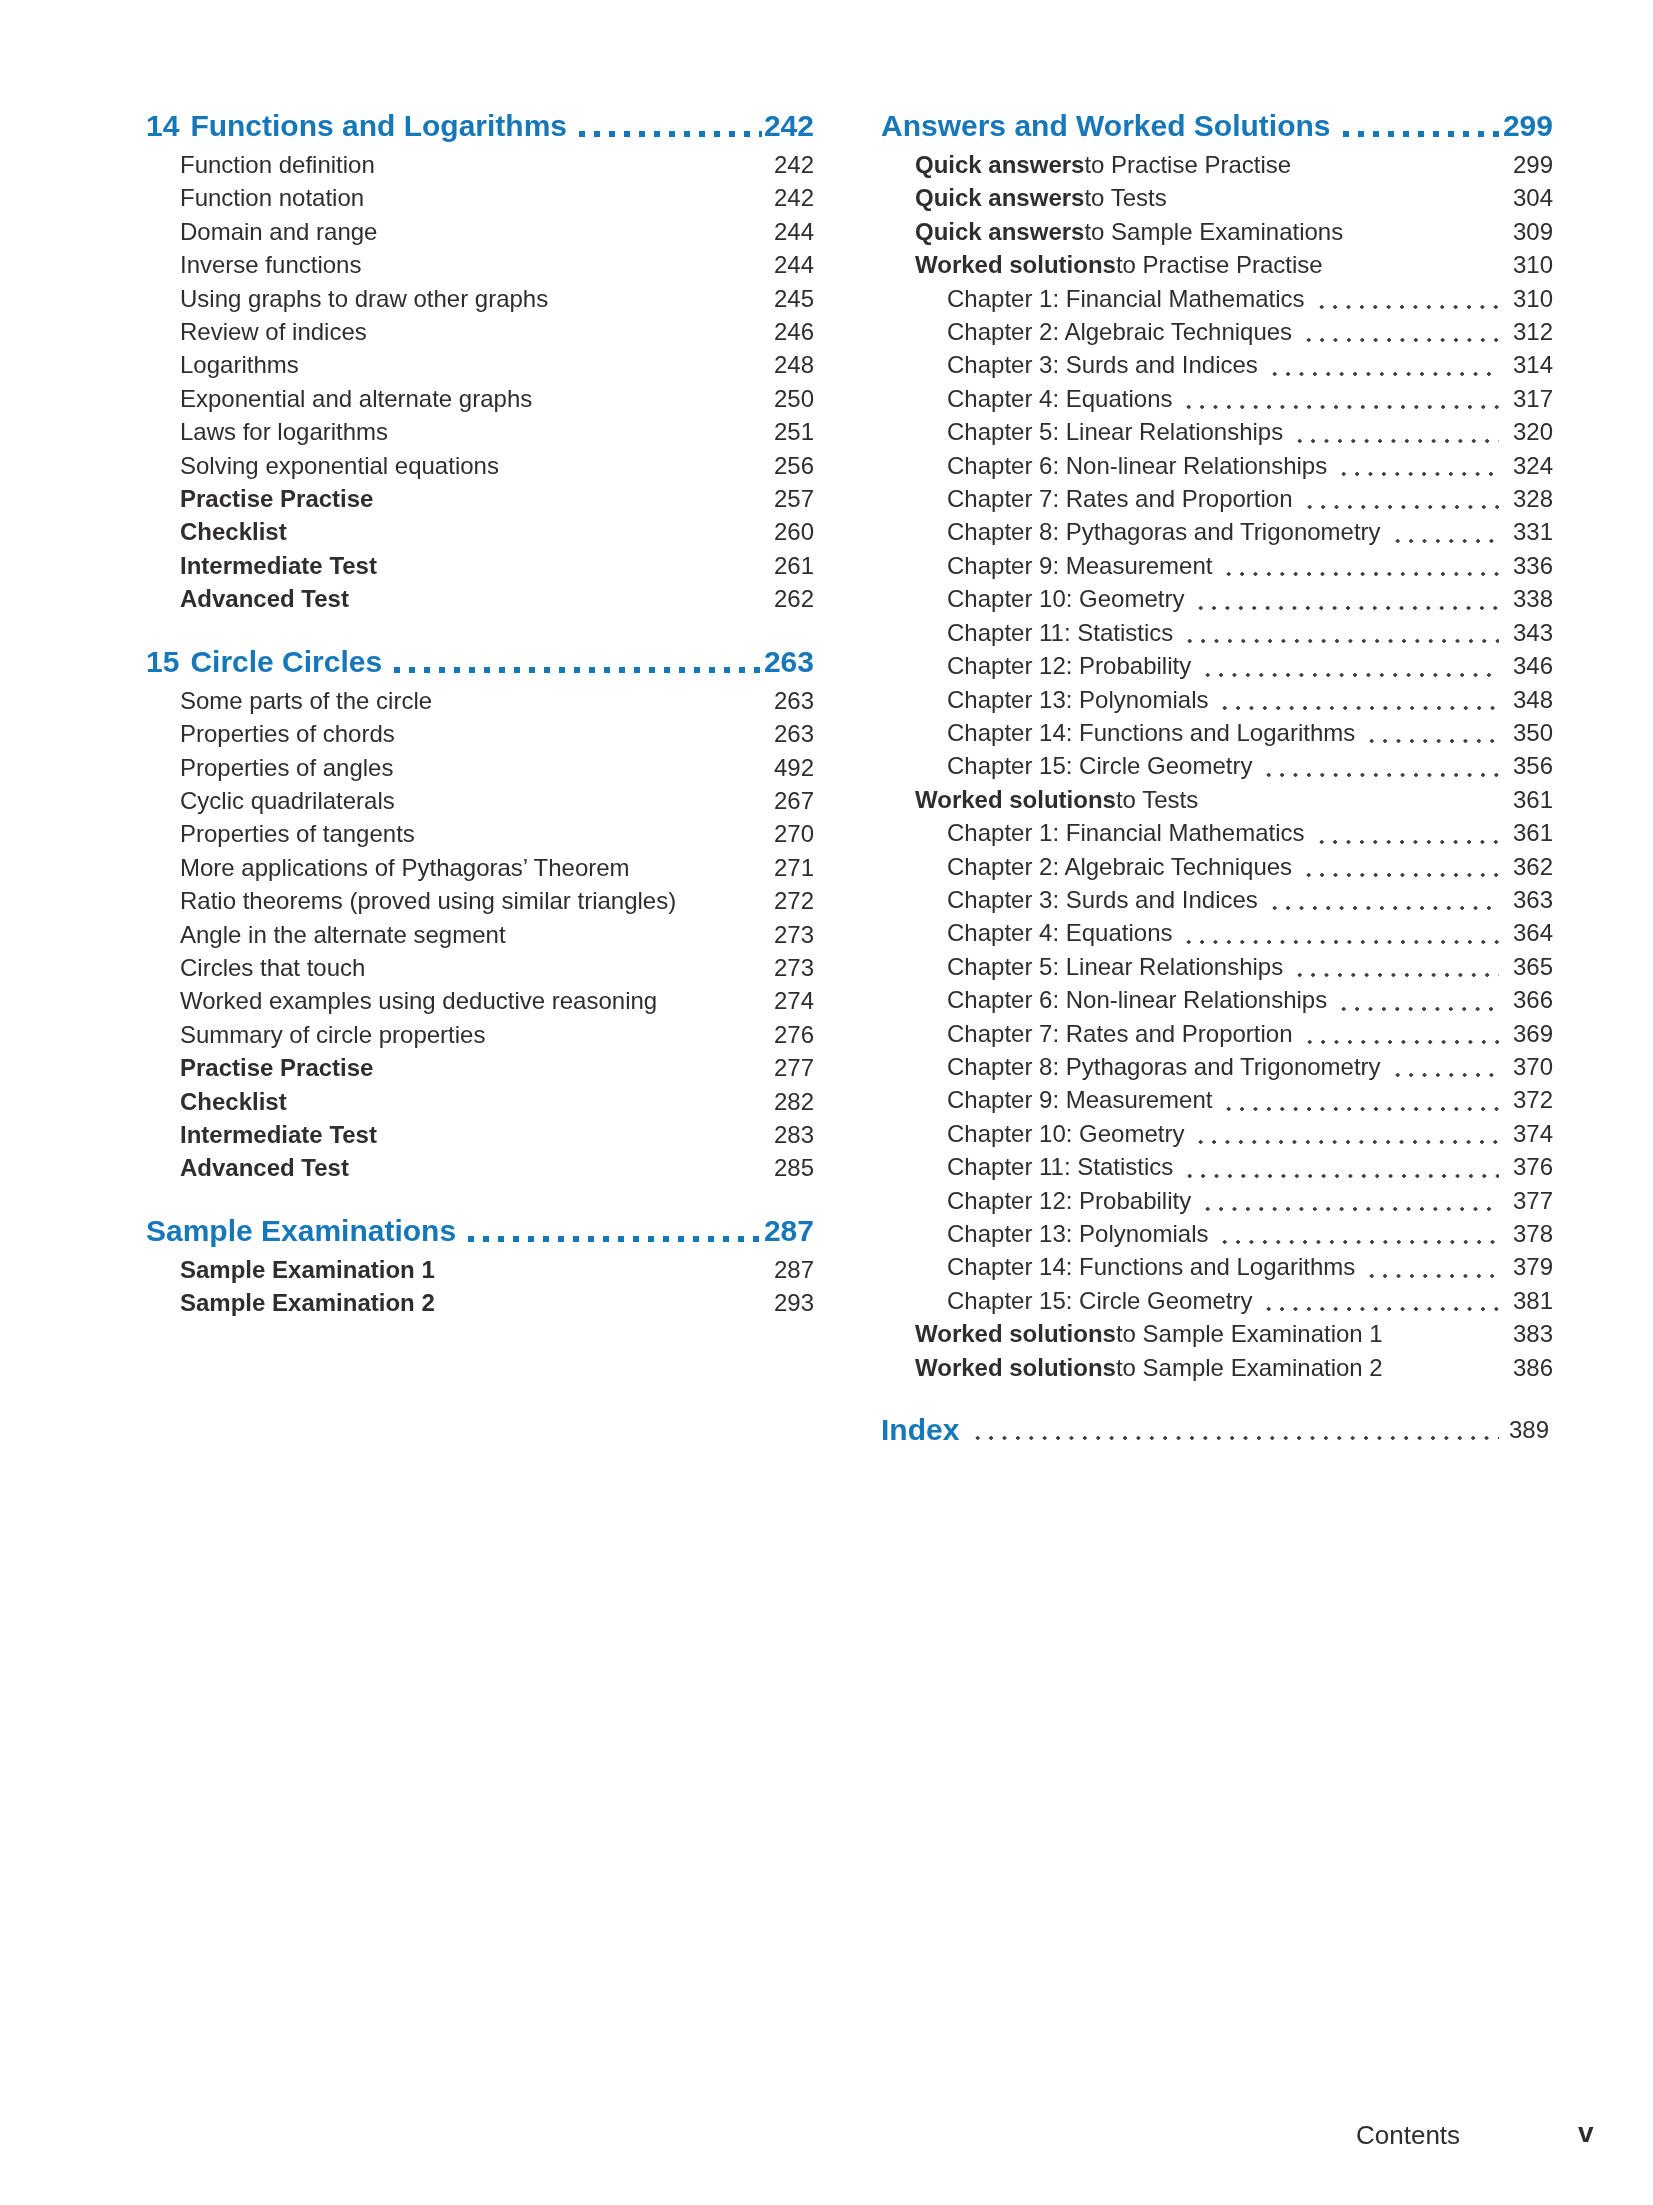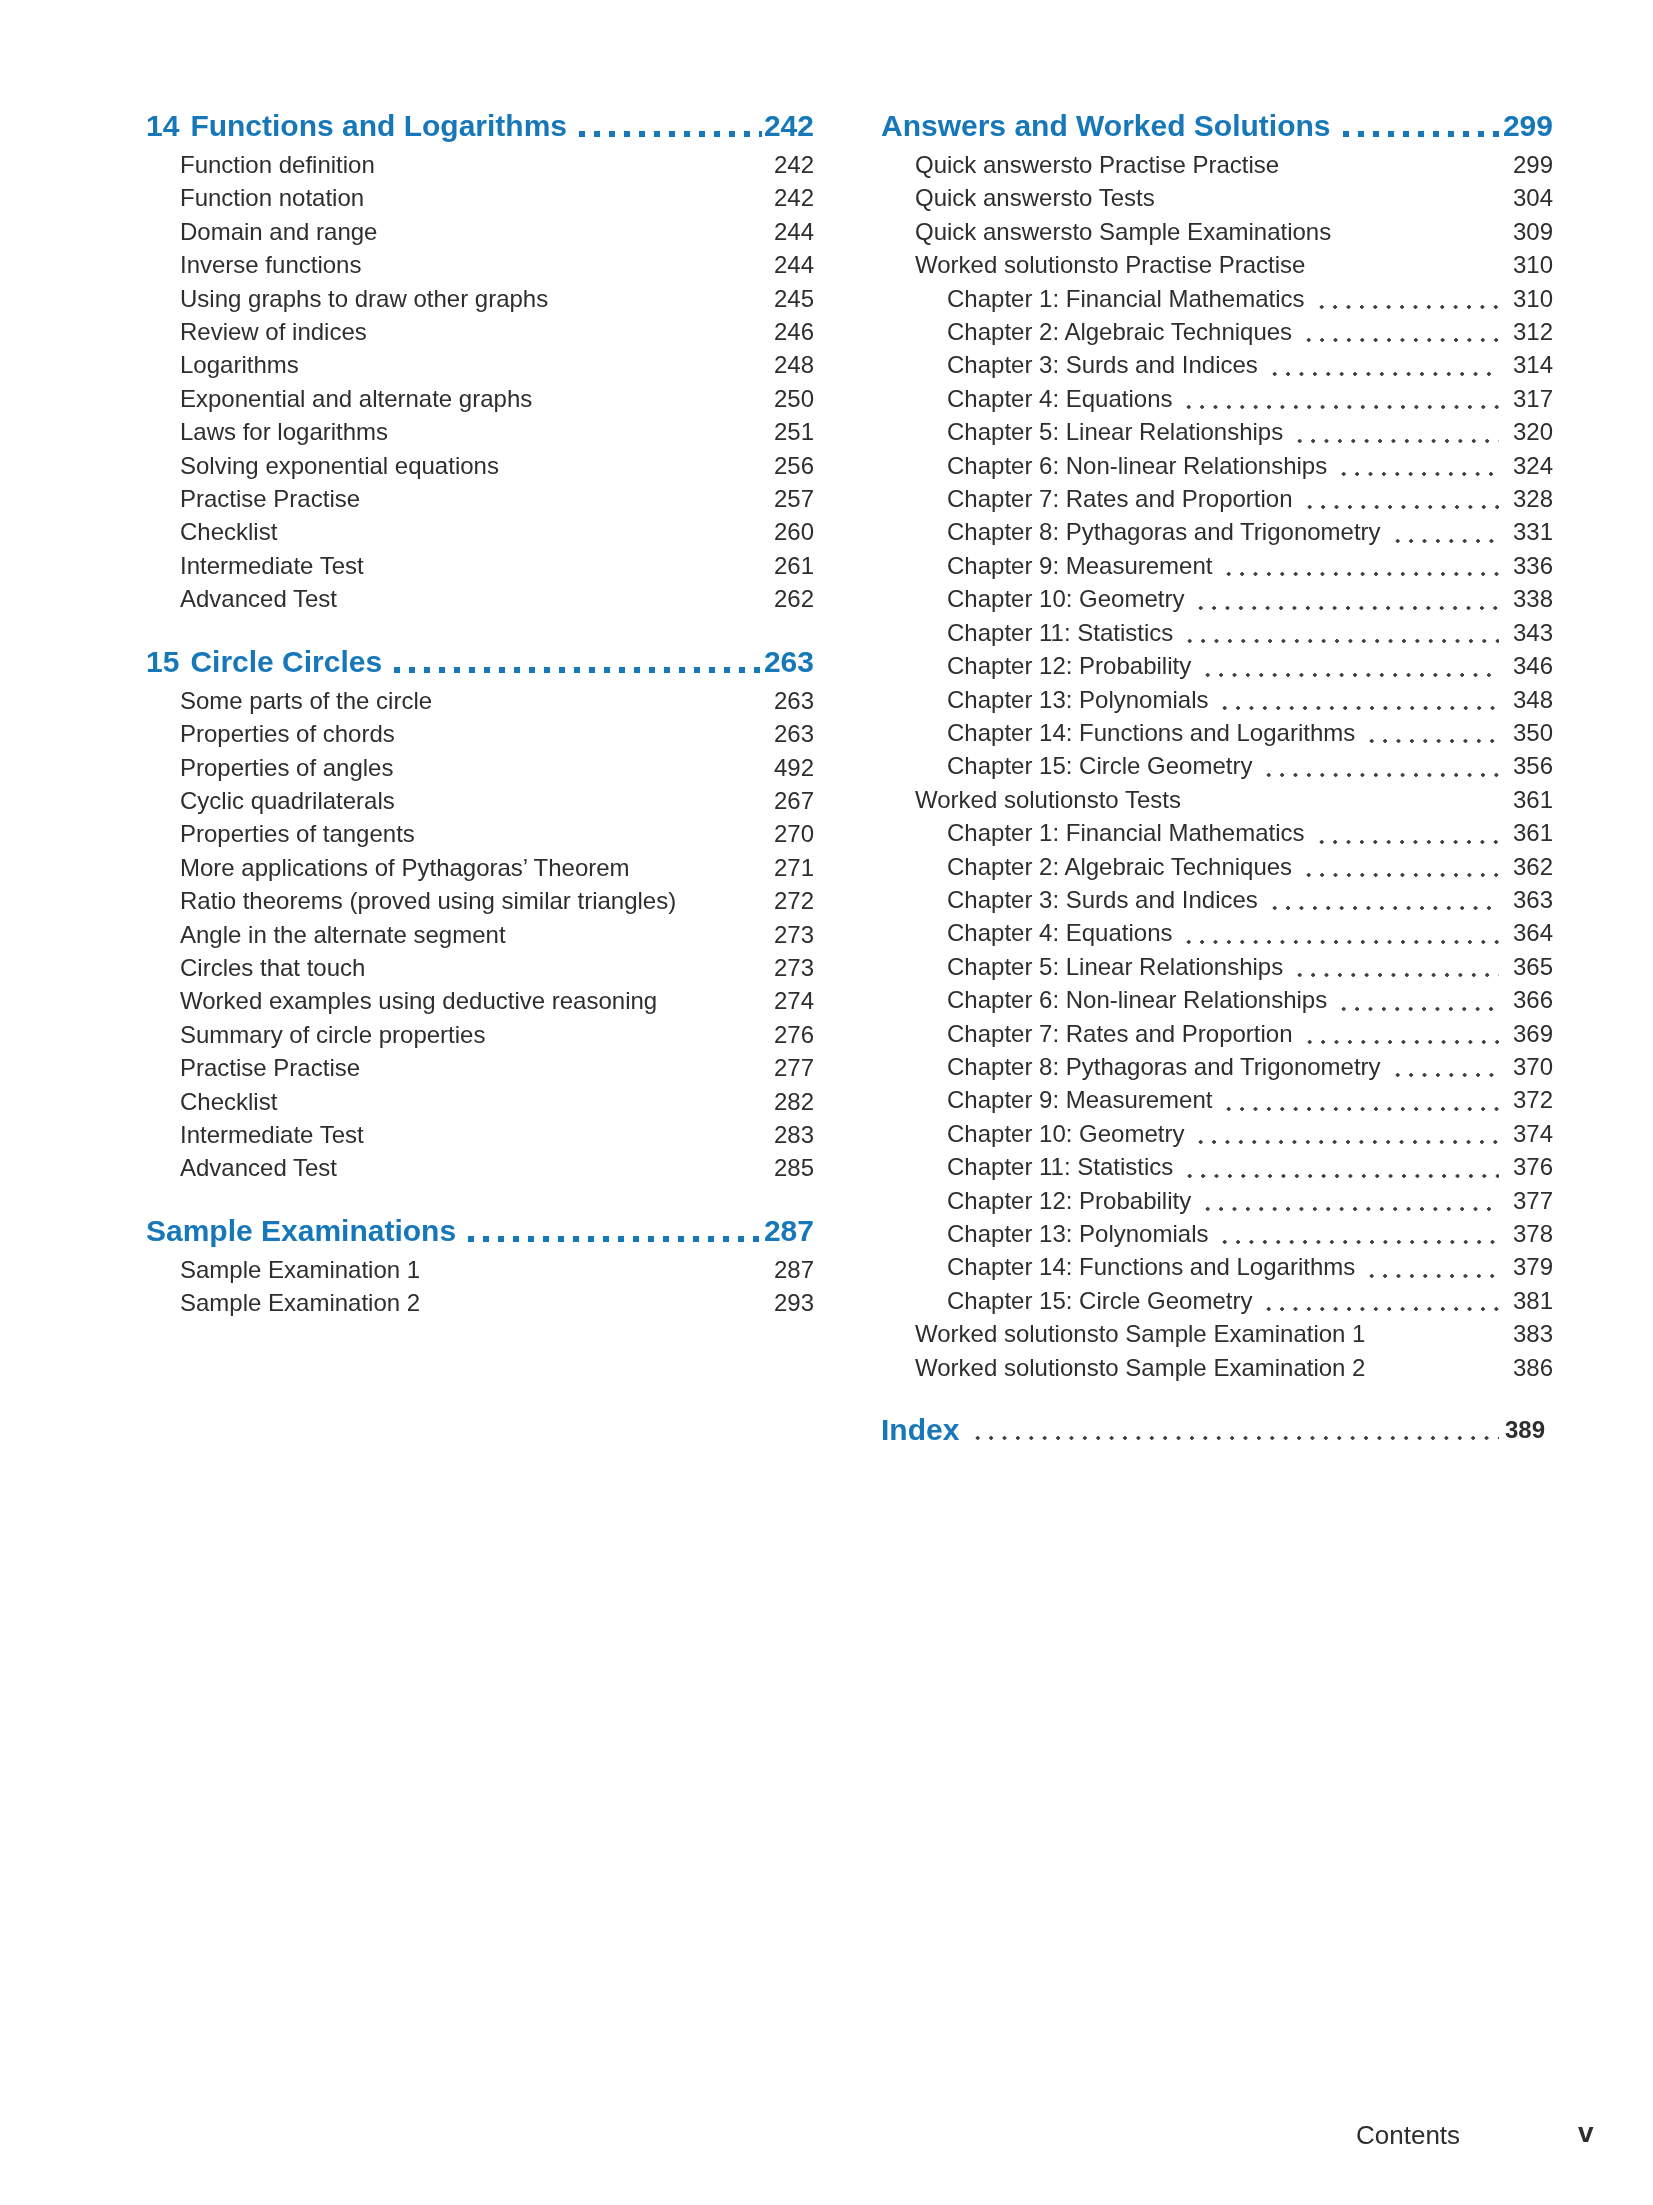--- a/index.html
+++ b/index.html
@@ -37,32 +37,32 @@
     background-position:left 2px bottom 7px;
   }
   .hpage{flex:0 0 auto;}
   
   .hrow.plain .dots{
     background-image:radial-gradient(circle,var(--dot) 1.55px,rgba(0,0,0,0) 1.95px);
     background-size:13.4px 4px;background-position:left 2px bottom 8px;
     margin:0 6px 0 10px;
   }
   .hrow.plain .hpage{
-    font-size:24px;font-weight:bold;color:var(--text);
-    min-width:48px;text-align:left;
+    font-size:24px;font-weight:normal;color:var(--text);
+    min-width:48px;text-align:center;
   }
   
   .row{
     display:flex;
     font-size:24px;line-height:33.4px;color:var(--text);
   }
   .row.lvl1{padding-left:34px;align-items:flex-end;}
   .row.lvl2{padding-left:66px;}
   .lbl{flex:0 0 auto;white-space:nowrap;}
-  .lbl-b{flex:0 0 auto;white-space:pre;font-weight:400;}
+  .lbl-b{flex:0 0 auto;white-space:pre;font-weight:700;}
   .row .dots{
     flex:1 1 auto;min-width:10px;margin:0 6px 0 8px;
     background-image:radial-gradient(circle,var(--dot) 1.55px,rgba(0,0,0,0) 1.95px);
     background-size:13.4px 4px;background-repeat:repeat-x;
     background-position:left 2px bottom 6px;
   }
   .pnum{flex:0 0 auto;min-width:48px;text-align:right;}
   
   .footer-label{position:absolute;left:1356px;top:2118px;font-size:26px;line-height:34px;}
   .footer-page{position:absolute;left:1578px;top:2116px;font-size:28px;line-height:34px;font-weight:bold;}

